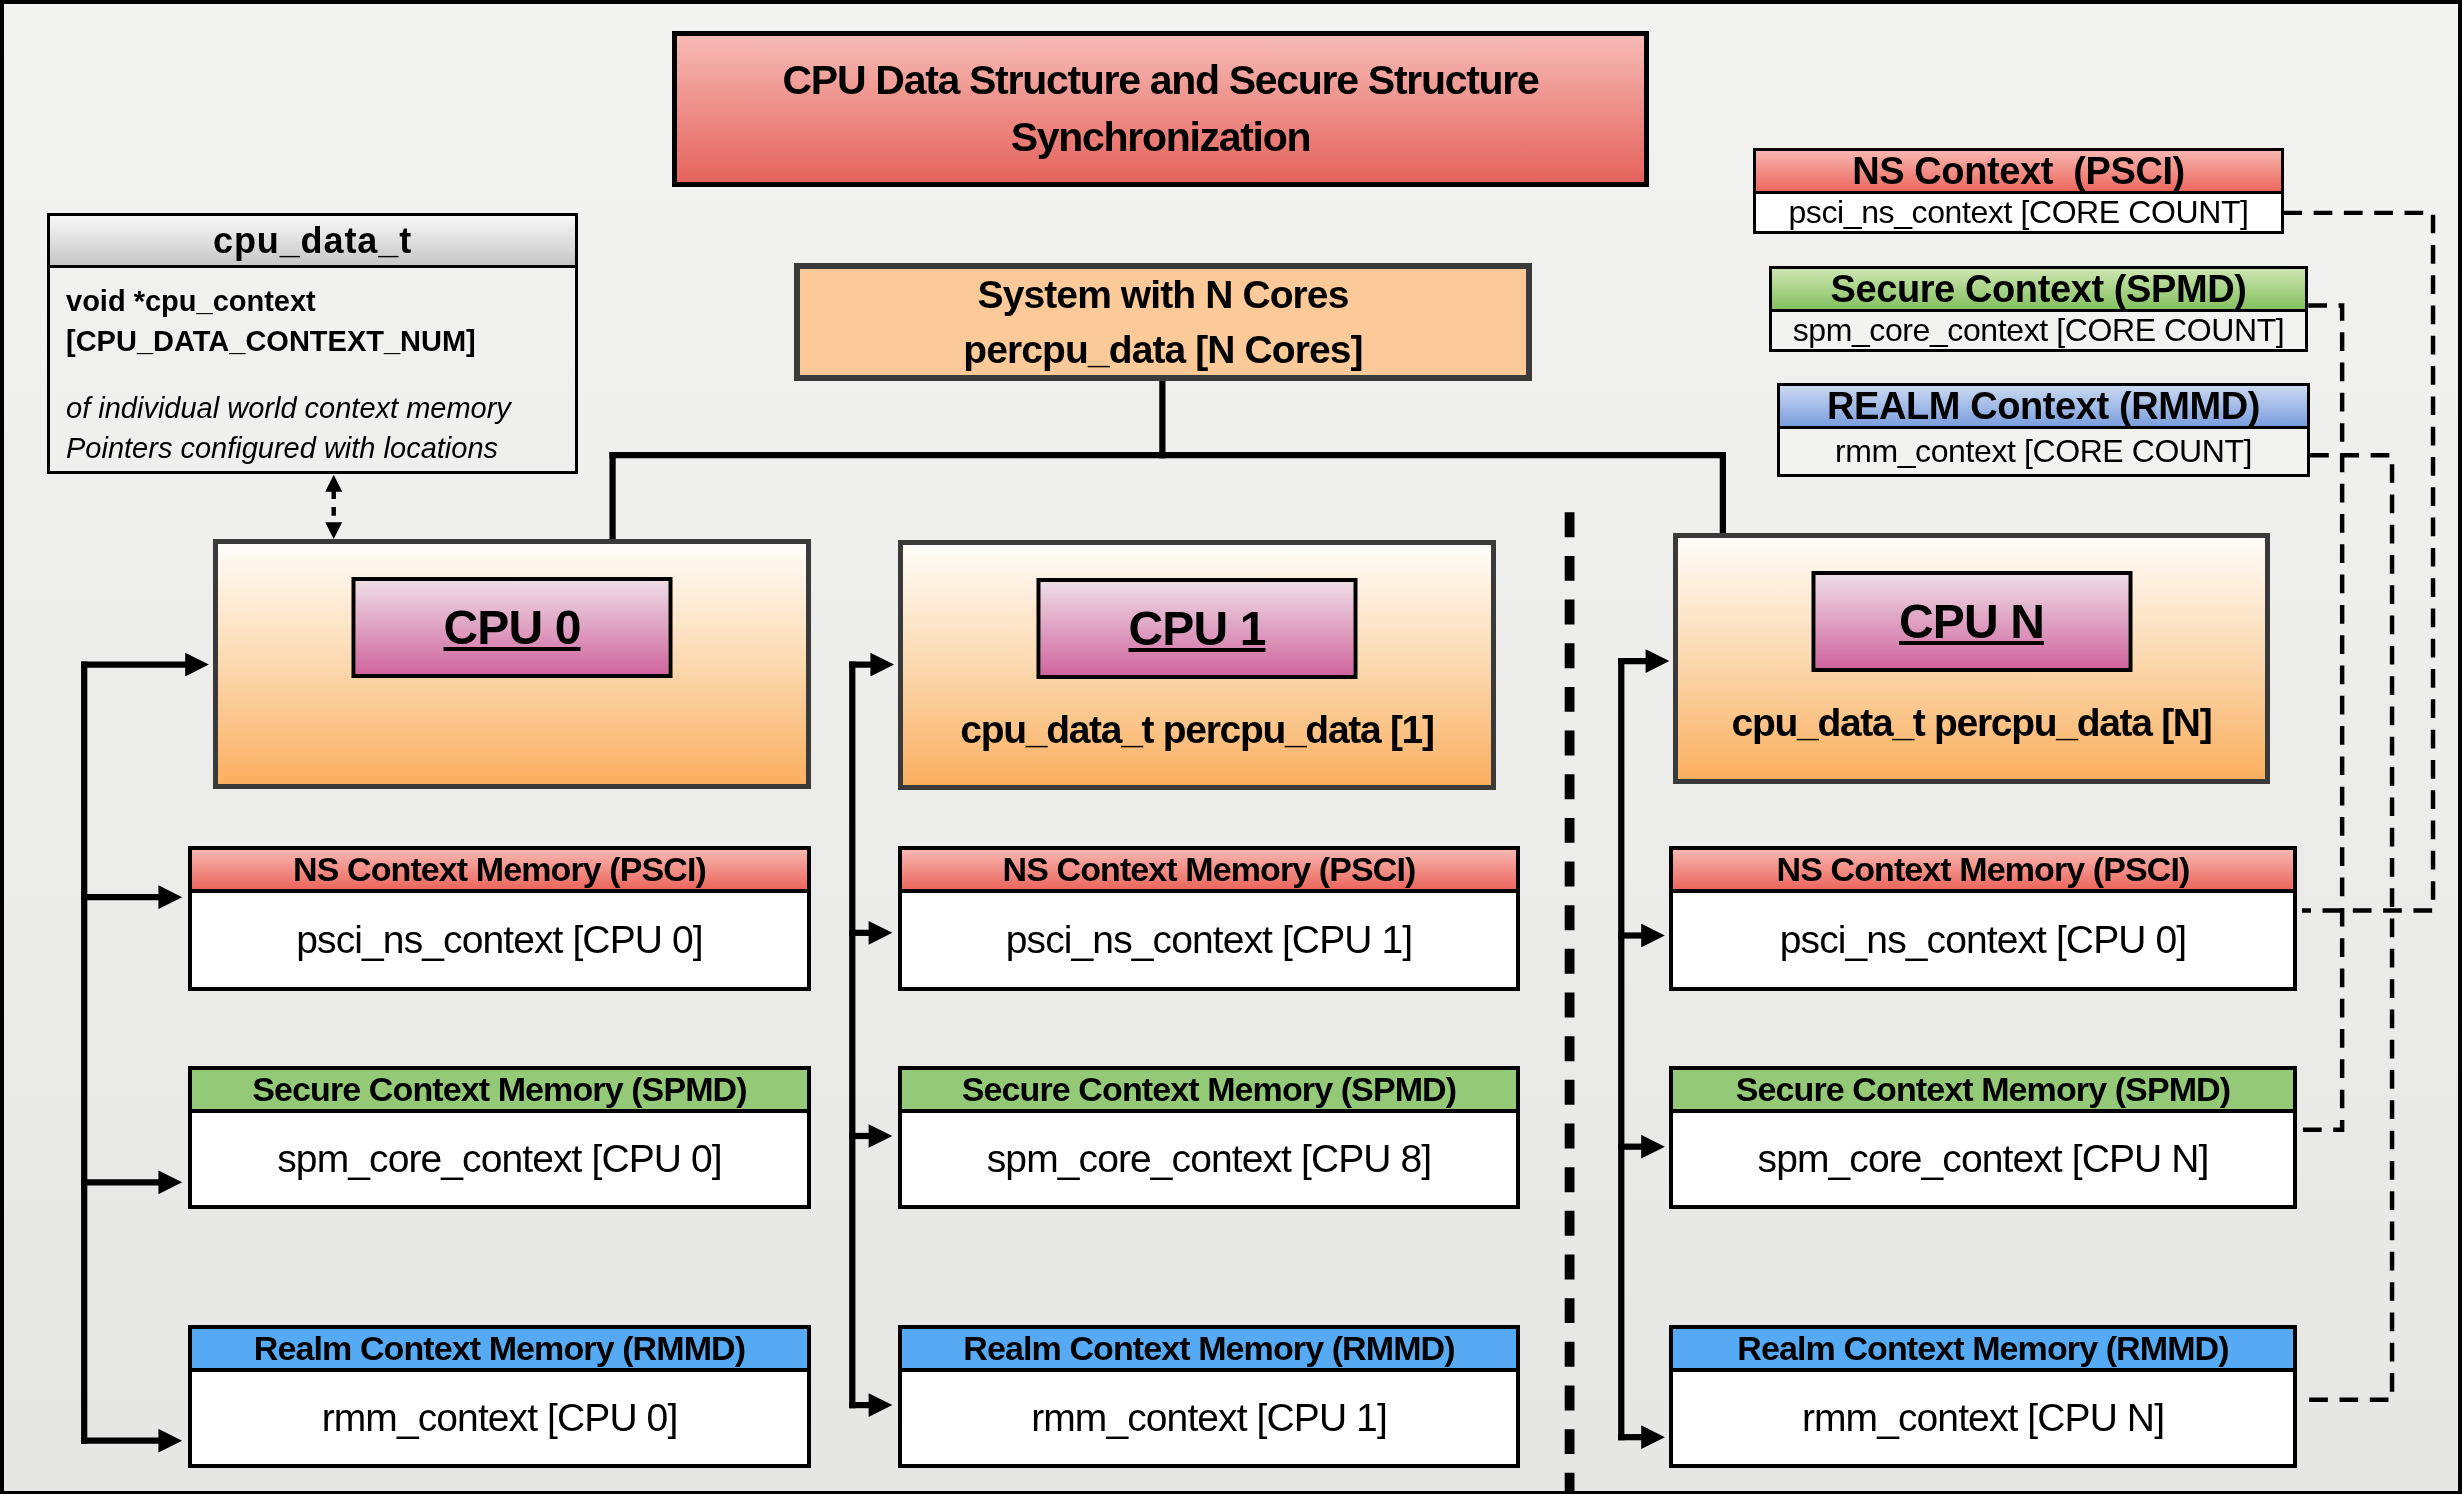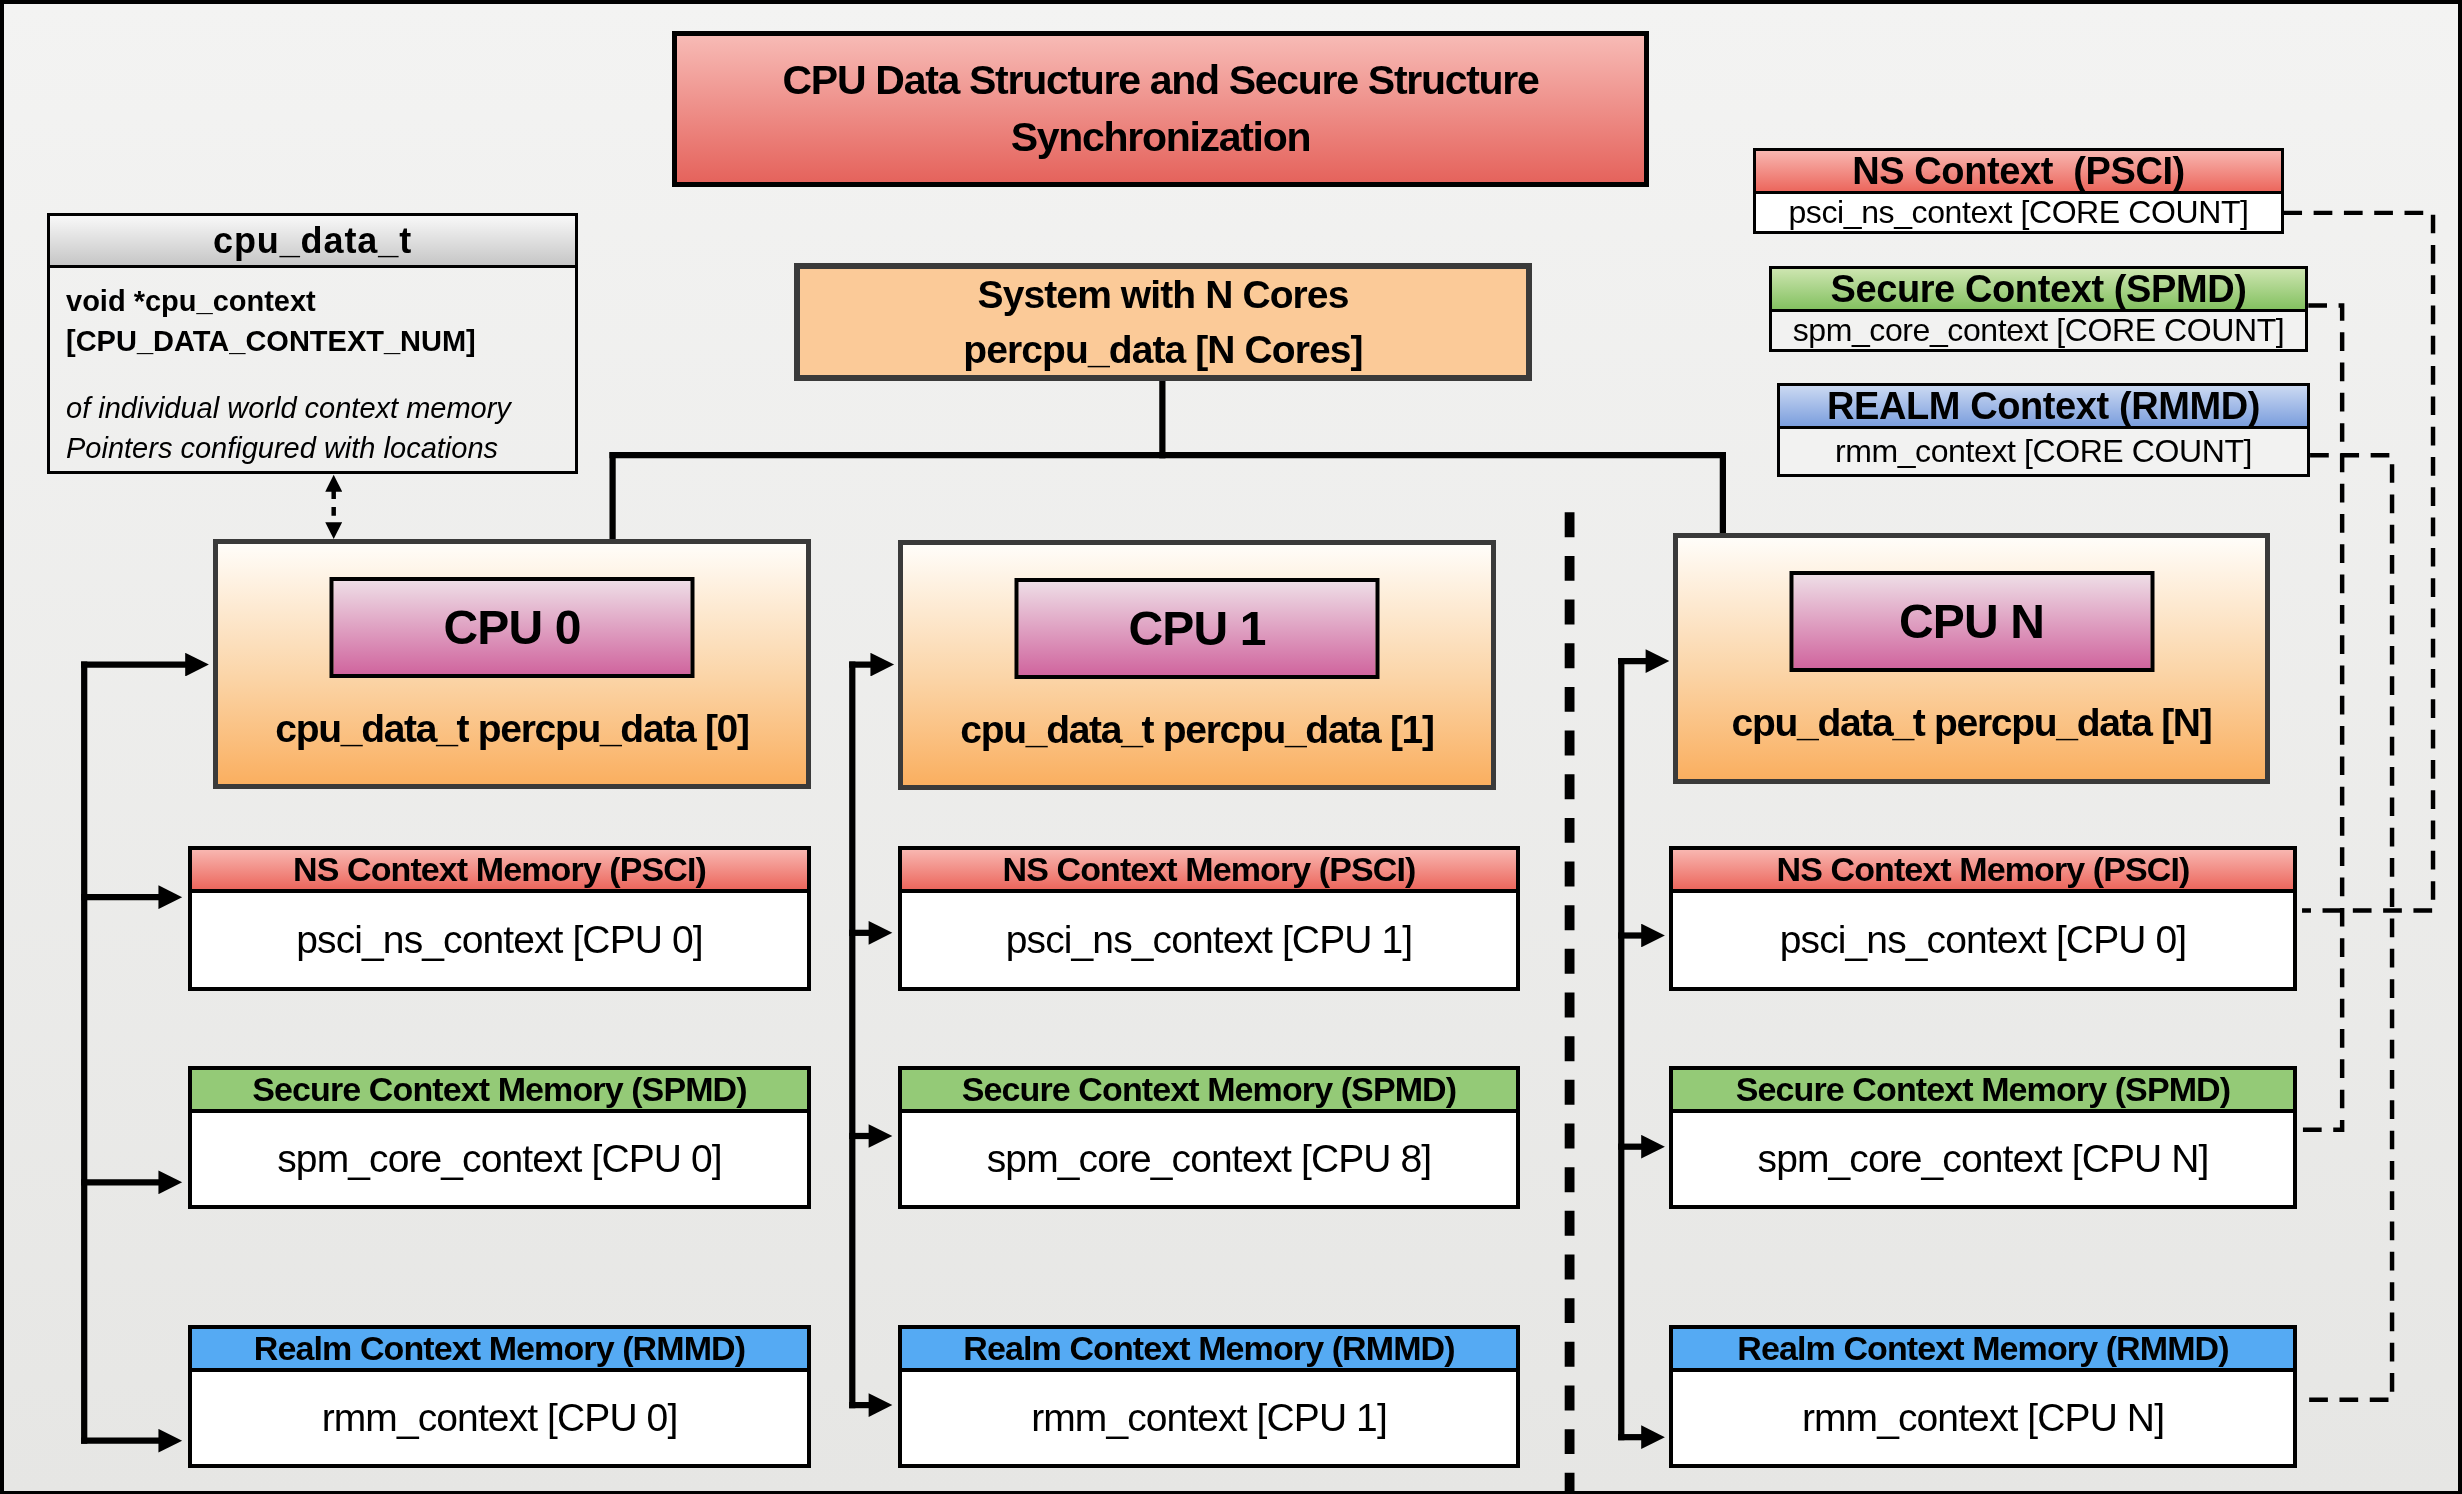--- a/index.html
+++ b/index.html
@@ -86,24 +86,24 @@
   .legend-realm .hdr{background:linear-gradient(to bottom,var(--blue-grad-top),var(--blue-grad-bottom));}
   .legend-realm .bd{background:#f2f2f1;}
 
   
   .cpu-box{
     border:5.3px solid var(--box-border-dark);
     background:linear-gradient(to bottom,var(--cpu-grad-top) 0%,var(--cpu-grad-mid) 55%,var(--cpu-grad-bottom) 100%);
   }
   .cpu-chip{
     position:absolute; left:50%; transform:translateX(-50%); top:33px;
-    width:365px; height:101px; border:4.5px solid #000;
+    width:321px; height:101px; border:4.5px solid #000;
     background:linear-gradient(to bottom,var(--pink-grad-top),var(--pink-grad-bottom));
     display:flex; align-items:center; justify-content:center;
-    font-weight:700; font-size:48px; letter-spacing:-0.9px;
+    font-weight:700; font-size:48px; letter-spacing:-0.9px;text-decoration:underline;
   }
   .cpu-data-label{
     position:absolute; left:0; right:0; top:163px; text-align:center;
     font-weight:700; font-size:39px; letter-spacing:-1.3px;
   }
 
   
   .membox{border:4.5px solid #000; background:#fff;}
   .membox .hdr{
     height:43px; border-bottom:4.5px solid #000;
@@ -192,21 +192,20 @@
     <div class="hdr">Secure Context (SPMD)</div>
     <div class="bd">spm_core_context [CORE COUNT]</div>
   </div>
   <div class="abs legend legend-realm">
     <div class="hdr">REALM Context (RMMD)</div>
     <div class="bd">rmm_context [CORE COUNT]</div>
   </div>
 
   <div class="abs cpu-box" style="left:209px;top:535px;width:598px;height:250px;">
     <div class="cpu-chip">CPU 0</div>
-    <div class="cpu-data-label">cpu_data_t percpu_data [0]</div>
   </div>
   <div class="abs membox" style="left:184px;top:842px;width:623px;height:145px;">
     <div class="hdr hdr-red">NS Context Memory (PSCI)</div>
     <div class="bd">psci_ns_context [CPU 0]</div>
   </div>
   <div class="abs membox" style="left:184px;top:1062px;width:623px;height:143px;">
     <div class="hdr hdr-green">Secure Context Memory (SPMD)</div>
     <div class="bd">spm_core_context [CPU 0]</div>
   </div>
   <div class="abs membox" style="left:184px;top:1321px;width:623px;height:143px;">

